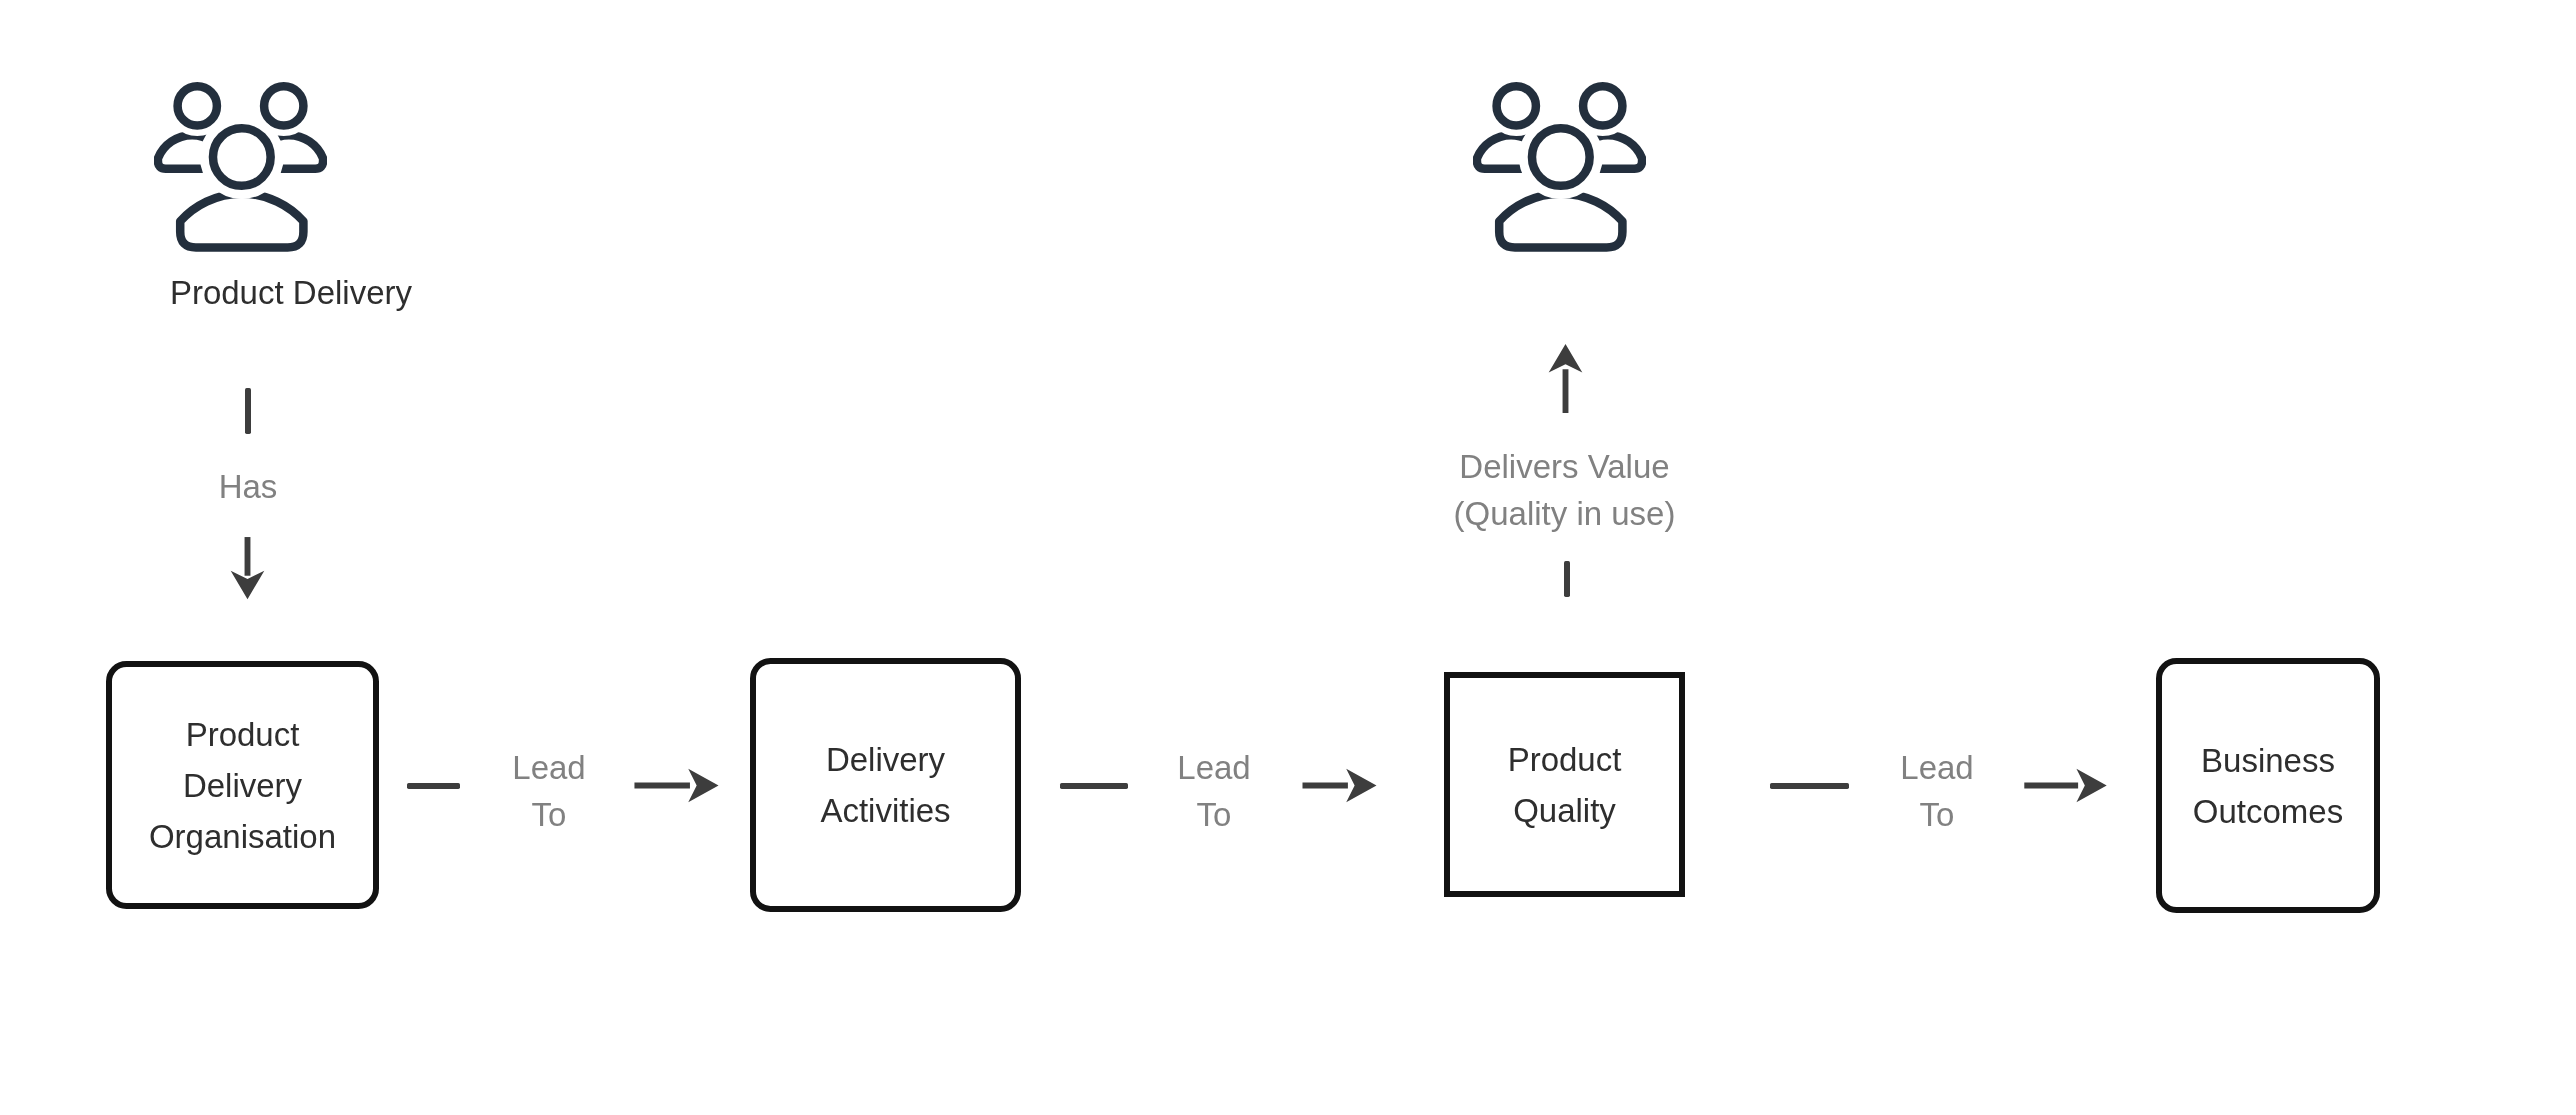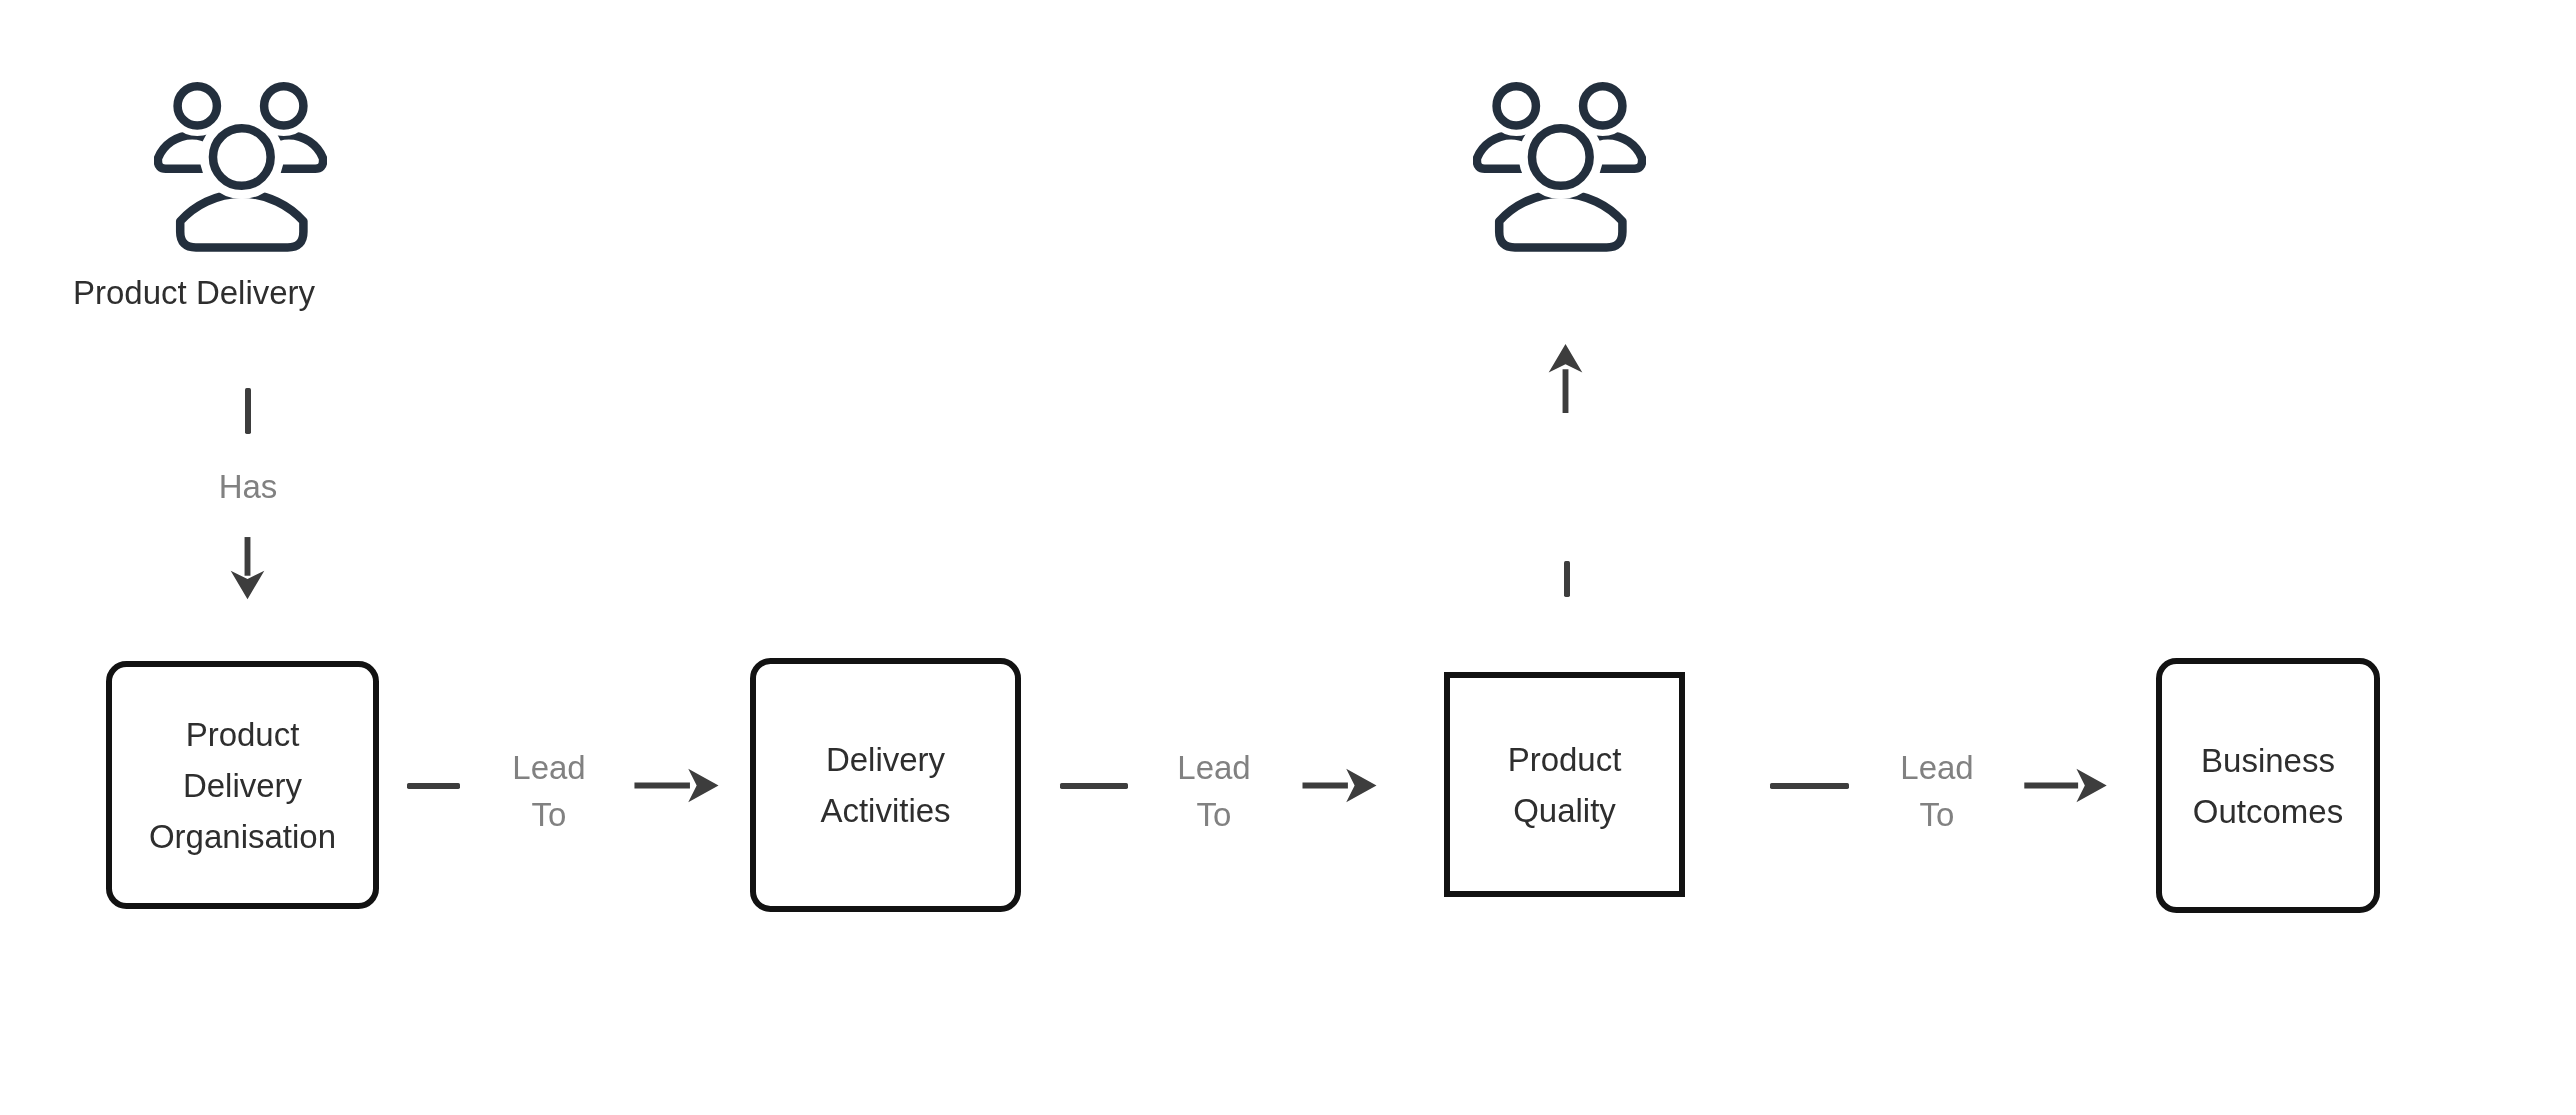--- a/index.html
+++ b/index.html
@@ -12,21 +12,21 @@
     --edge-label:#818181;
   }
   html,body{margin:0;padding:0;background:var(--background);}
   .canvas{
     position:relative;width:2576px;height:1116px;overflow:hidden;
     background:var(--background);
     font-family:"Liberation Sans","DejaVu Sans",sans-serif;
   }
   .icon{position:absolute;color:var(--icon);}
   .actor-label{
-    position:absolute;text-align:left;color:var(--node-text);
+    position:absolute;text-align:right;color:var(--node-text);
     font-size:33px;line-height:52px;
   }
   .node{
     position:absolute;box-sizing:border-box;background:var(--node-fill);
     border:6px solid var(--node-border);
     display:flex;align-items:center;justify-content:center;
     text-align:center;color:var(--node-text);
     font-size:33px;line-height:51px;
   }
   .node.rounded{border-radius:20.4px;}
@@ -124,20 +124,24 @@
   </div>
 
   <svg class="icon" style="left:1473px;top:81px" width="173" height="173" viewBox="0 0 204 204">
     <use href="#people-group"></use>
   </svg>
 
   <svg class="edge-arrow" style="left:1547px;top:342px" width="37" height="73" viewBox="0 0 44 86">
     <polygon points="22,2 2,36 22,26 42,36" fill="currentColor"></polygon>
     <line x1="22" y1="32" x2="22" y2="84" stroke="currentColor" stroke-width="7"></line>
   </svg>
+  <div class="edge-label" style="left:1395px;top:443px;width:339px;line-height:47px">
+    <div>Delivers Value</div>
+    <div>(Quality in use)</div>
+  </div>
   <div class="dash" style="left:1564px;top:561px;width:6px;height:36px"></div>
 
   <div class="dash" style="left:1770px;top:783px;width:79px;height:6px"></div>
   <div class="edge-label" style="left:1852px;top:744px;width:170px">
     <div>Lead</div>
     <div>To</div>
   </div>
   <svg class="edge-arrow" style="left:2024px;top:767px" width="83" height="37" viewBox="0 0 98 44">
     <line x1="0" y1="22" x2="64" y2="22" stroke="currentColor" stroke-width="7"></line>
     <polygon points="98,22 62,2 72,22 62,42" fill="currentColor"></polygon>

